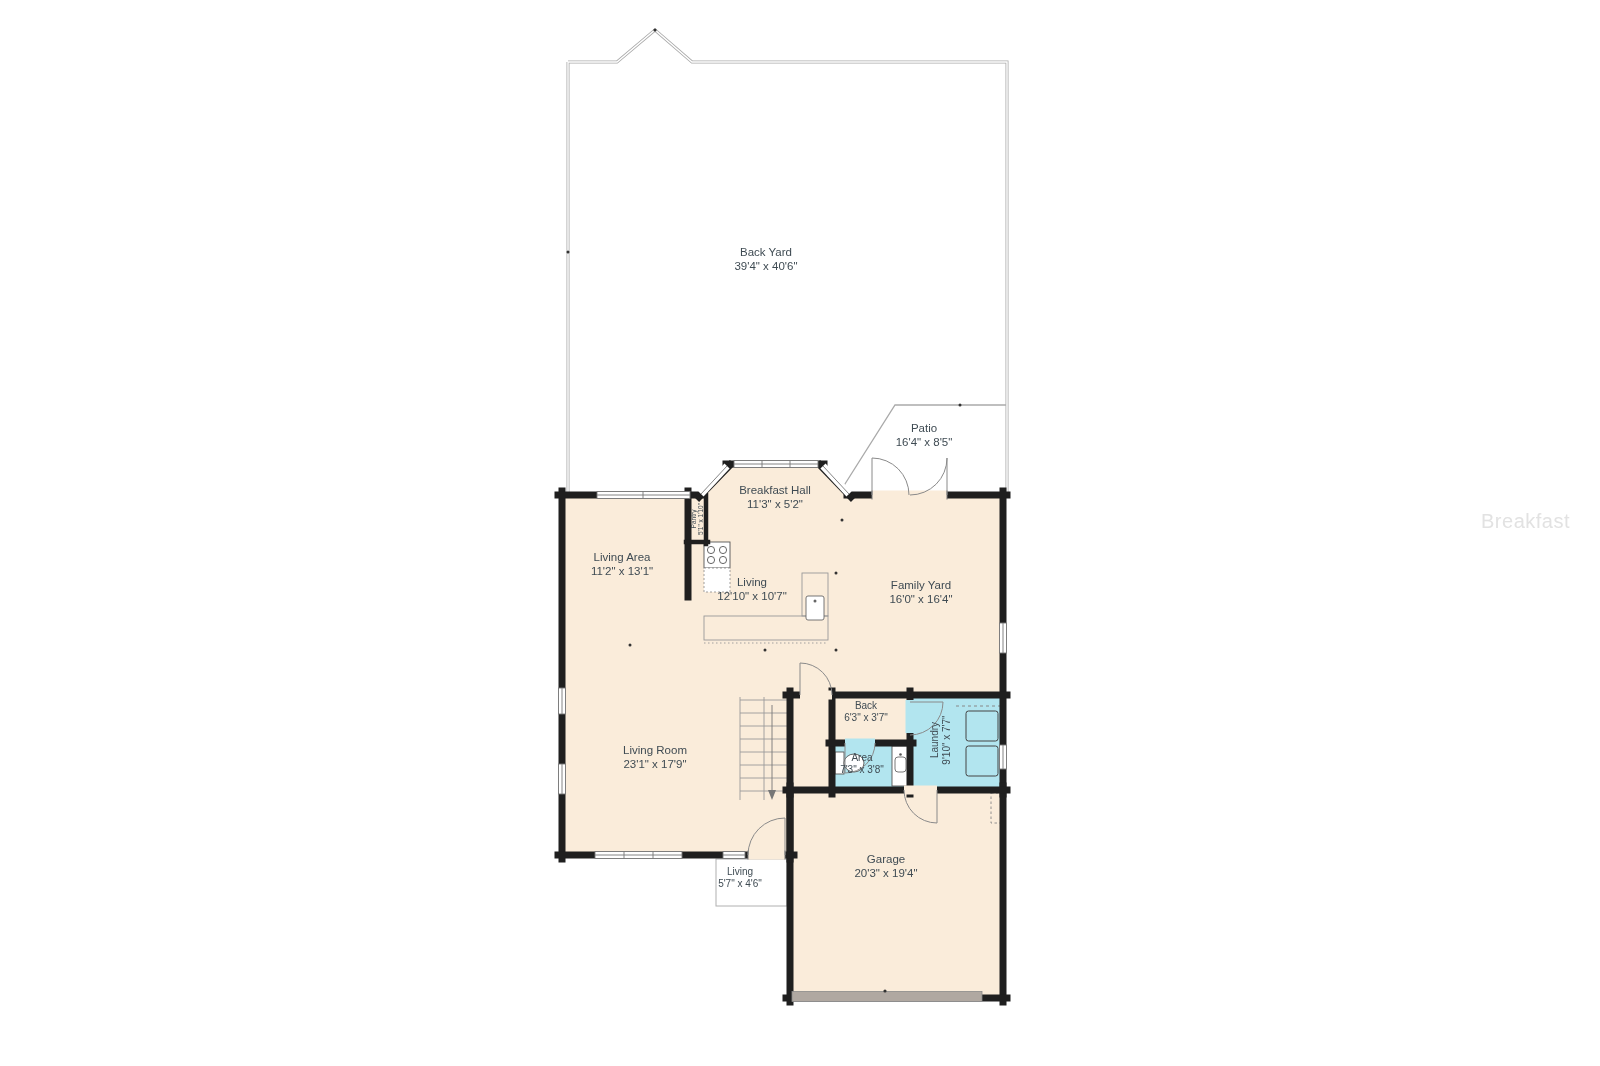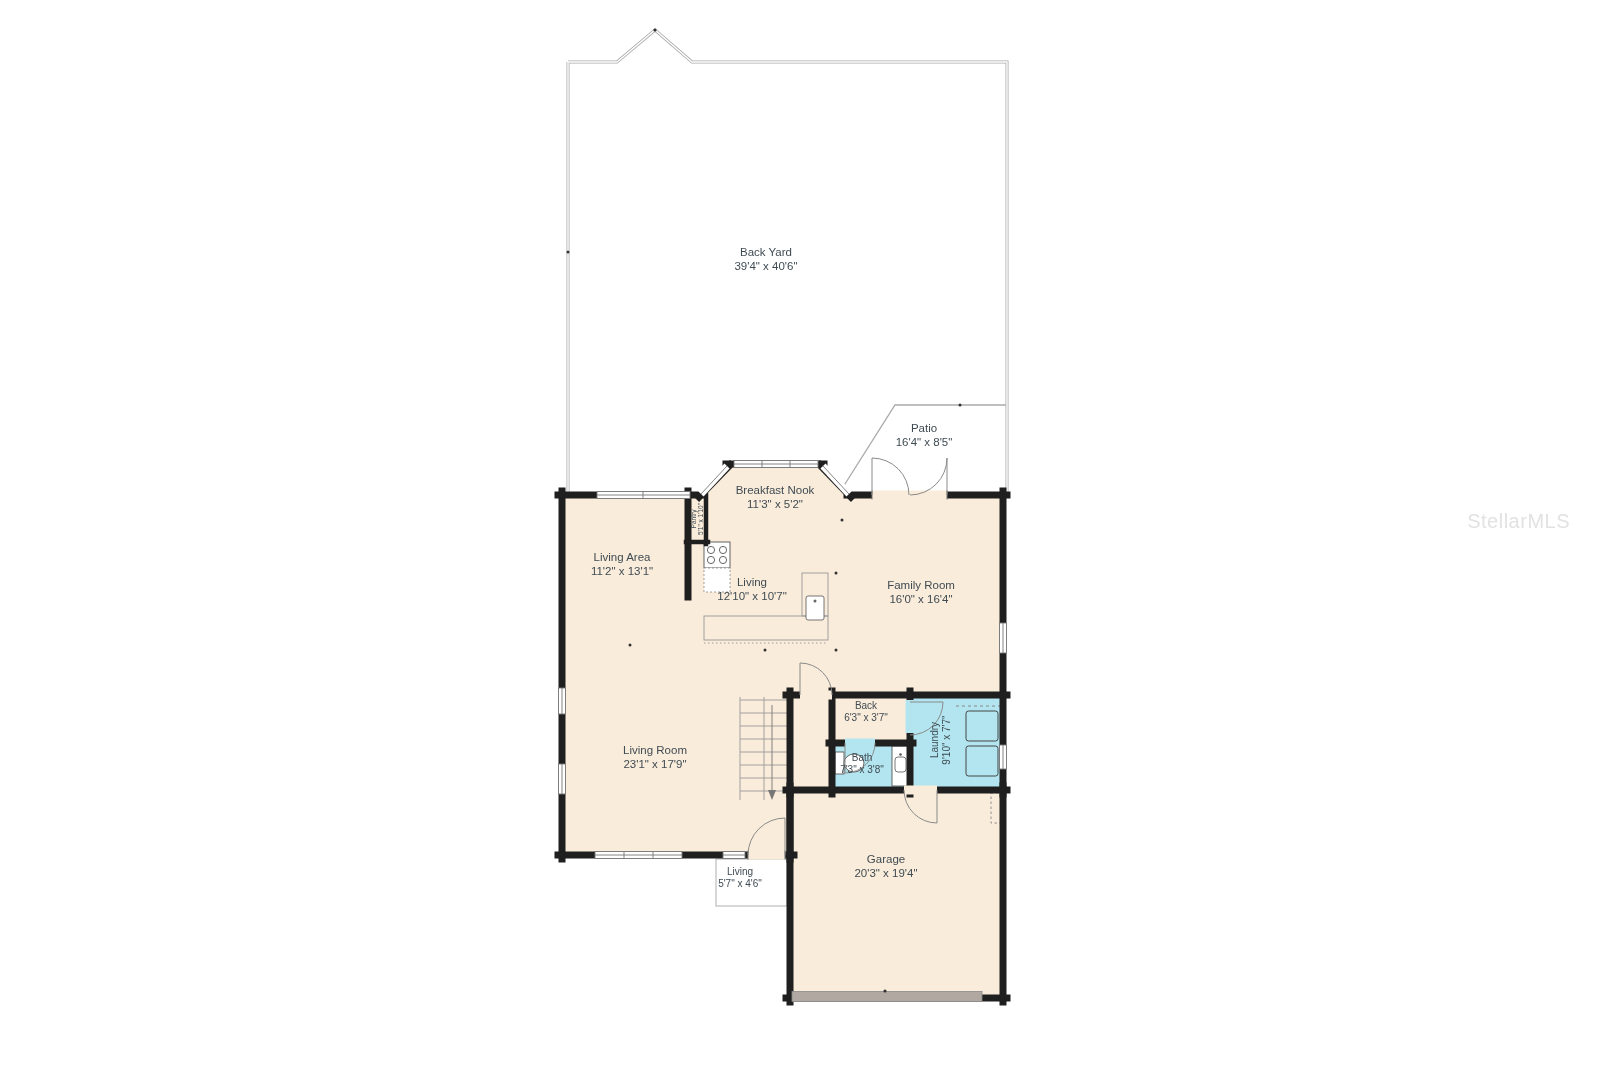--- a/index.html
+++ b/index.html
@@ -204,69 +204,69 @@
     <div>Back Yard</div>
     <div>39'4" x 40'6"</div>
   </div>
 
   <div class="room-label" style="left:924px;top:435px">
     <div>Patio</div>
     <div>16'4" x 8'5"</div>
   </div>
 
   <div class="room-label" style="left:775px;top:497px">
-    <div>Breakfast Nook</div>
+    <div>Breakfast Hall</div>
     <div>11'3" x 5'2"</div>
   </div>
 
   <div class="room-label xs rot" style="left:697px;top:519px">
     <div>Pantry</div>
     <div>5'1" x 1'10"</div>
   </div>
 
   <div class="room-label" style="left:622px;top:564px">
     <div>Living Area</div>
     <div>11'2" x 13'1"</div>
   </div>
 
   <div class="room-label" style="left:752px;top:589px">
     <div>Living</div>
     <div>12'10" x 10'7"</div>
   </div>
 
   <div class="room-label" style="left:921px;top:592px">
-    <div>Family Room</div>
+    <div>Family Yard</div>
     <div>16'0" x 16'4"</div>
   </div>
 
   <div class="room-label sm" style="left:866px;top:712px">
     <div>Back</div>
     <div>6'3" x 3'7"</div>
   </div>
 
   <div class="room-label sm rot" style="left:941px;top:740px">
     <div>Laundry</div>
     <div>9'10" x 7'7"</div>
   </div>
 
   <div class="room-label sm" style="left:862px;top:764px">
-    <div>Bath</div>
+    <div>Area</div>
     <div>7'3" x 3'8"</div>
   </div>
 
   <div class="room-label" style="left:655px;top:757px">
     <div>Living Room</div>
     <div>23'1" x 17'9"</div>
   </div>
 
   <div class="room-label sm" style="left:740px;top:878px">
     <div>Living</div>
     <div>5'7" x 4'6"</div>
   </div>
 
   <div class="room-label" style="left:886px;top:866px">
     <div>Garage</div>
     <div>20'3" x 19'4"</div>
   </div>
 
-  <div class="watermark">StellarMLS</div>
+  <div class="watermark">Breakfast</div>
 
 </div>
 
 </body></html>

